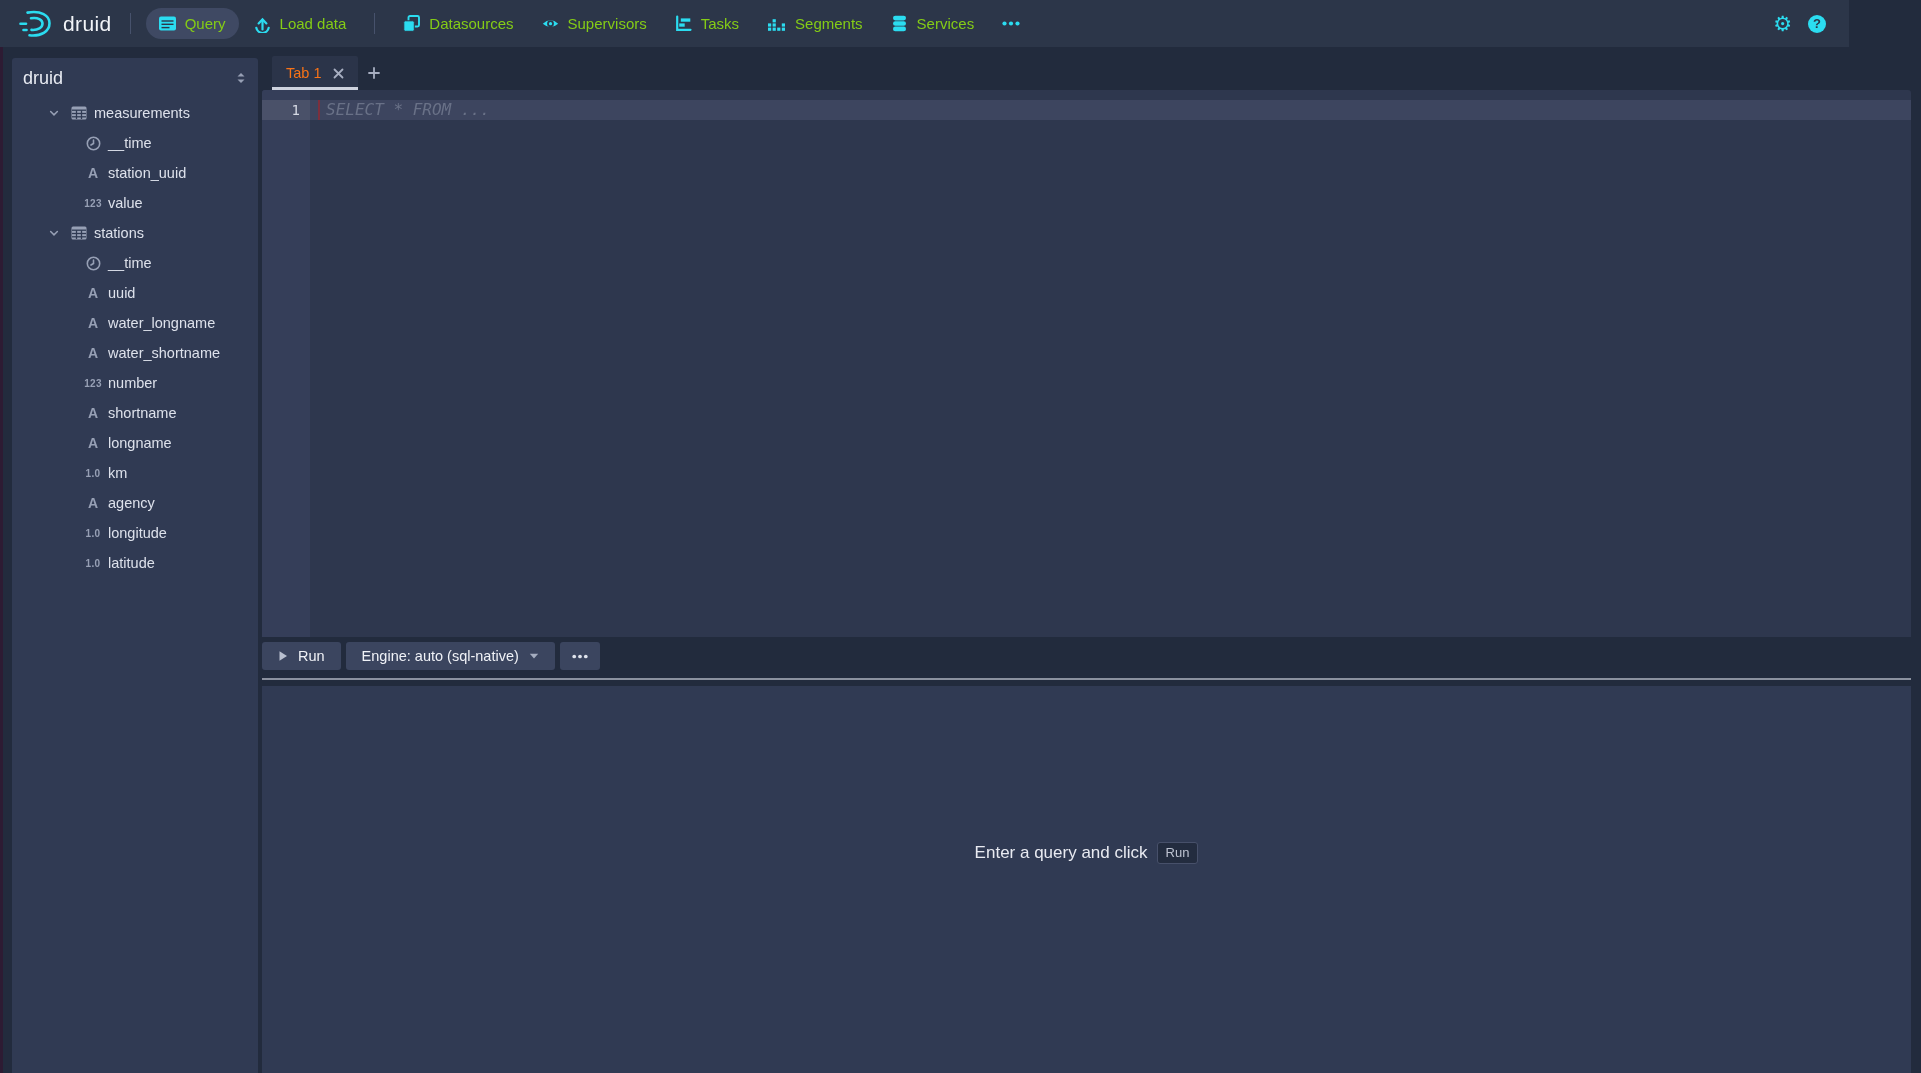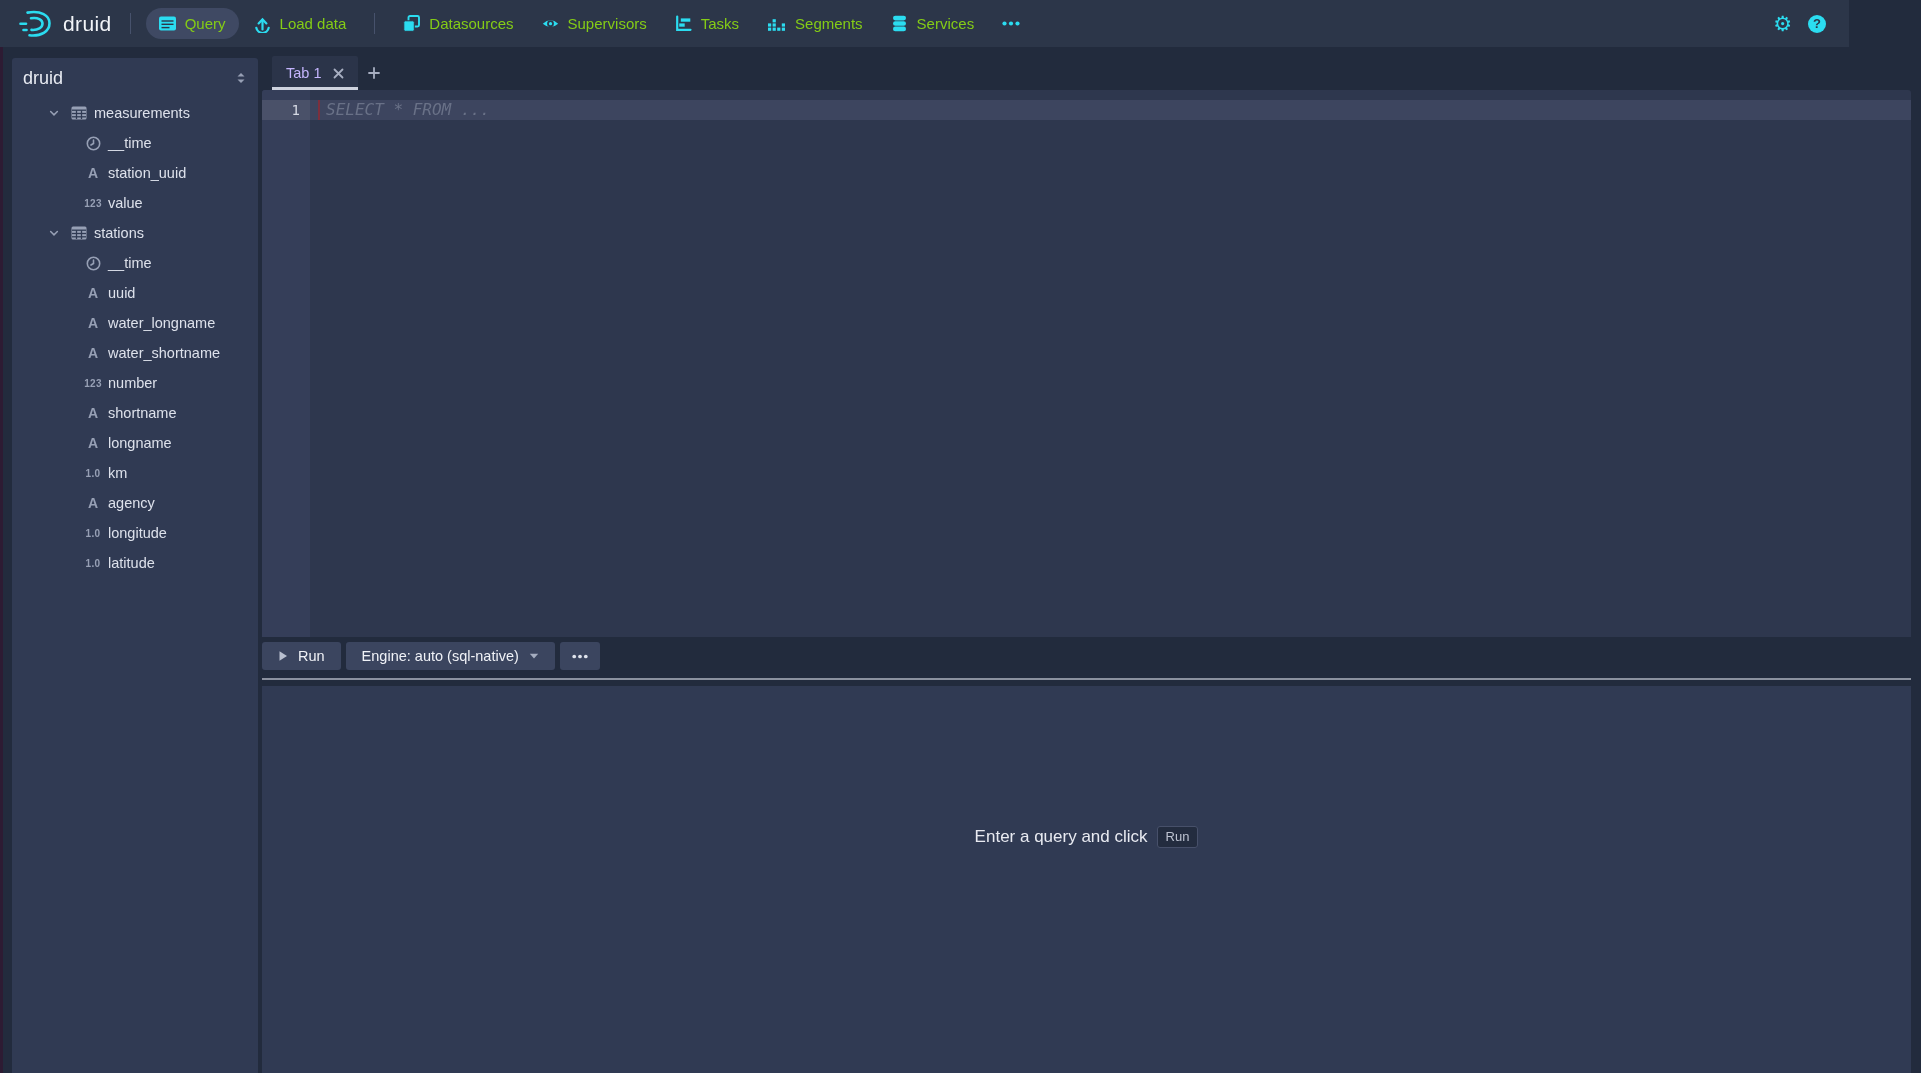--- a/index.html
+++ b/index.html
@@ -38,21 +38,21 @@
   .tree-row.child{padding-left:43px;}
   .tree-row .c-icon{width:18px;margin-right:6px;display:flex;justify-content:center;
     align-items:center;color:#97a0b5;}
   .g-str{font-size:14px;font-weight:600;}
   .g-num{font-size:10px;font-weight:700;letter-spacing:.3px;}
 
   
   .tabbar{position:absolute;left:262px;top:56px;width:1649px;height:34px;display:flex;
     align-items:stretch;padding-left:10px;box-sizing:border-box;}
   .tab{position:relative;display:flex;align-items:center;gap:12px;padding:0 14px;
-    background:#2b3449;color:#c4b5fd;font-size:14.5px;border-radius:2px 2px 0 0;cursor:pointer;}
+    background:#2b3449;color:#f97316;font-size:14.5px;border-radius:2px 2px 0 0;cursor:pointer;}
   .tab.active::after{content:'';position:absolute;left:0;right:0;bottom:0;height:3px;background:#cdd2dd;}
   .tab-close{display:flex;color:#a7aec1;cursor:pointer;}
   .tab-add{width:32px;display:flex;align-items:center;justify-content:center;color:#a7aec1;cursor:pointer;}
 
   
   .editor{position:absolute;left:262px;top:90px;width:1649px;height:547px;background:#2e374e;
     border-radius:3px 3px 0 0;overflow:hidden;cursor:text;}
   .gutter{position:absolute;left:0;top:0;bottom:0;width:48px;background:#353e59;}
   .line1{position:absolute;left:0;top:10px;right:0;height:20px;}
   .gut-cell{position:absolute;left:0;width:48px;height:20px;background:#4a5169;
@@ -68,21 +68,21 @@
   .btn{background:#3b455f;border-radius:3px;display:flex;align-items:center;gap:10px;
     color:#f0f2f7;font-size:14.5px;padding:0 16px;cursor:pointer;}
   .btn .ic{color:#b9c0d0;display:flex;}
   .btn.more-btn{padding:0 12px;color:#dfe3ec;}
 
   
   .splitter{position:absolute;left:262px;top:678px;width:1649px;height:2px;background:#8b919f;cursor:row-resize;}
 
   
   .results{position:absolute;left:262px;top:686px;width:1649px;bottom:0;background:#303a53;}
-  .msg{position:absolute;top:140px;left:0;right:0;display:flex;justify-content:center;
+  .msg{position:absolute;top:156px;left:0;right:0;display:flex;justify-content:center;
     align-items:center;gap:9px;color:#e8eaf1;font-size:17px;}
   .chip{background:#232c3f;border:1px solid #47506a;border-radius:3px;padding:2px 8px 3px;
     font-size:13px;color:#bcc2d0;}
 
   .defs{position:absolute;width:0;height:0;overflow:hidden;}
 </style>
 </head>
 <body>
 
 <svg class="defs" xmlns="http://www.w3.org/2000/svg">

